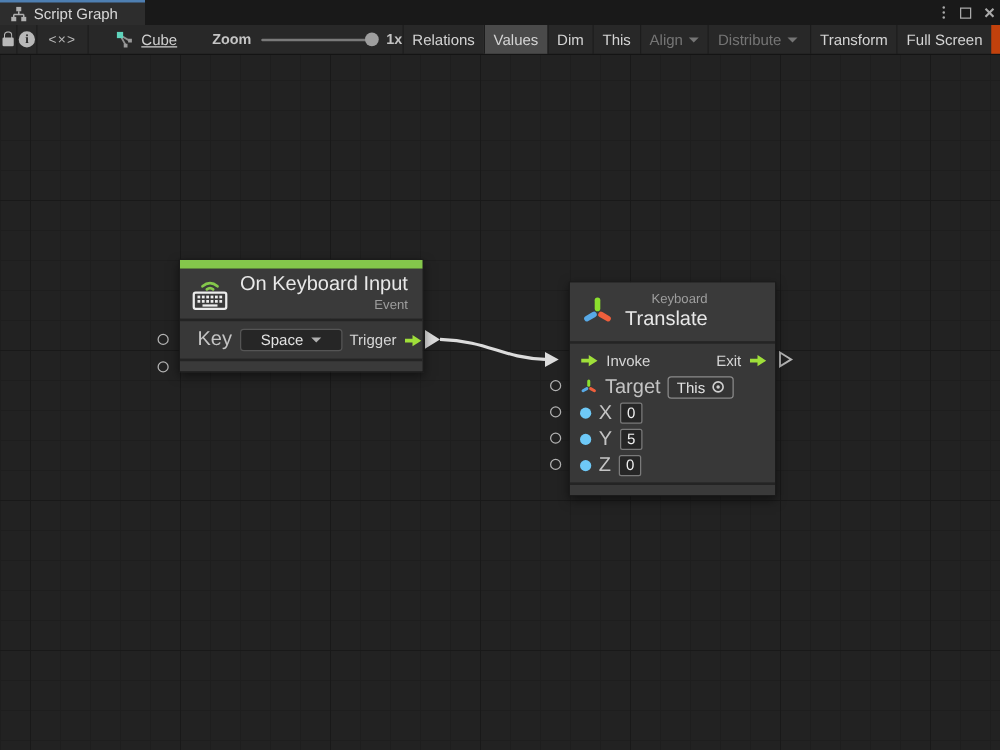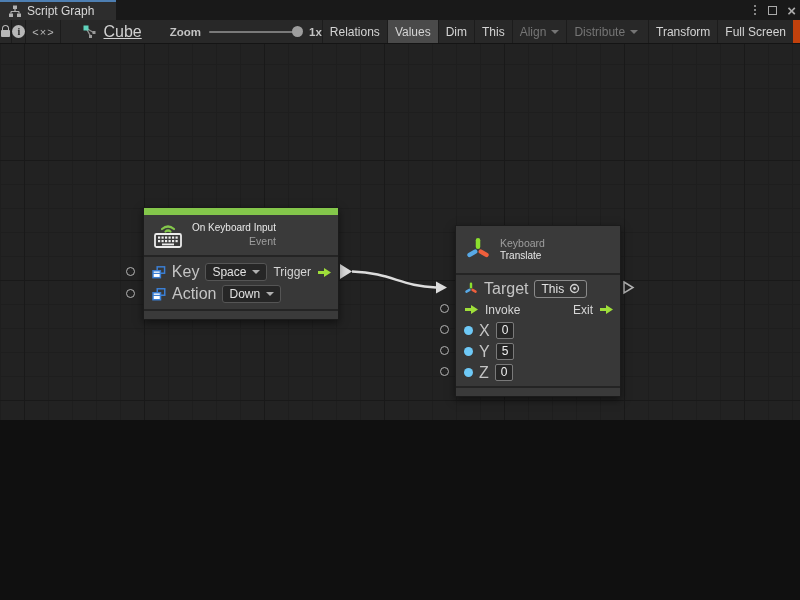--- a/index.html
+++ b/index.html
@@ -1,17 +1,17 @@
 <!DOCTYPE html>
 <html><head>
 <meta charset="utf-8">
 <style>
   * { margin:0; padding:0; box-sizing:border-box; }
   body { font-family:"Liberation Sans", sans-serif; background:#101010; }
-  #app { position:relative; width:800px; height:420px; overflow:hidden; background:#c2410c; }
+  #app { position:relative; width:800px; height:600px; overflow:hidden; background:#c2410c; }
 
   
   .tab-bar { position:absolute; top:0; left:0; width:800px; height:20px; background:#191919; }
   .tab { position:absolute; left:0; top:0; height:20px; width:116px; background:#2d2d2d;
          border-top:2px solid #4e7fb2; display:flex; align-items:center; gap:5px; padding:0 8px;
          color:#d8d8d8; font-size:12px; }
   .win-controls { position:absolute; right:4px; top:0; height:20px; display:flex; align-items:center; gap:10px; }
   .kebab { display:flex; flex-direction:column; gap:2px; padding:2px; }
   .kebab i { width:2px; height:2px; background:#aaaaaa; border-radius:50%; }
   .maxbox { width:9px; height:9px; border:1.5px solid #aaaaaa; }
@@ -22,21 +22,21 @@
              border-bottom:1px solid #141414; display:flex; align-items:stretch; color:#b8b8b8; }
   .tb-icon-btn { display:flex; align-items:center; justify-content:center; border-right:1px solid #1c1c1c; }
   .lockwrap { width:24px; } .infowrap { width:26px; } .codewrap { width:70px; }
   .lock-body { width:9px; height:7px; background:#b8b8b8; border-radius:1px; position:relative; margin-top:4px; }
   .lock-shackle { position:absolute; top:-5px; left:1px; width:7px; height:6px; border:1.5px solid #b8b8b8;
                   border-bottom:none; border-radius:4px 4px 0 0; }
   .info-circle { width:13px; height:13px; border-radius:50%; background:#b8b8b8; color:#262626;
                  font-size:10px; font-weight:bold; display:flex; align-items:center; justify-content:center;
                  font-family:"Liberation Serif", serif; }
   .code-glyph { font-size:11px; letter-spacing:1px; color:#b8b8b8; }
-  .crumb { display:flex; align-items:center; gap:6px; margin-left:22px; font-size:16px; color:#d0d0d0;text-decoration:underline; }
+  .crumb { display:flex; align-items:center; gap:6px; margin-left:22px; font-size:12px; color:#d0d0d0;text-decoration:underline; }
   .zoom-group { display:flex; align-items:center; margin-left:28px; gap:8px; font-size:11.5px; color:#c4c4c4;font-weight:bold; }
   .zoom-track { position:relative; width:92px; height:2px; background:#7a7a7a; border-radius:1px; }
   .zoom-handle { position:absolute; right:-2px; top:-5px; width:11px; height:11px; border-radius:50%; background:#9e9e9e; }
   .tb-buttons { margin-left:auto; display:flex; align-items:stretch; }
   .tb-btn { display:flex; align-items:center; gap:5px; padding:0 7px; font-size:12px; color:#d4d4d4;
             border-left:1px solid #1c1c1c; white-space:nowrap; }
   .tb-btn:last-child { border-right:7px solid #c2410c; }
   .tb-btn.active { background:#4a4a4a; }
   .tb-btn.disabled { color:#757575; }
   .tb-btn.gap-left { margin-left:3px; }
@@ -58,34 +58,34 @@
 
   
   .node { position:absolute; border:1px solid #1b1b1b; box-shadow:0 3px 8px rgba(0,0,0,.5); }
   .node-event  { left:143px; top:163px; width:196px; }
   .node-action { left:455px; top:181px; width:166px; }
   .event-strip { height:7px; background:#84c74b; }
   .node-header { background:#3a3a3a; display:flex; align-items:center; gap:9px; padding:0 9px; }
   .node-event .node-header { height:40px; }
   .node-action .node-header { height:47px; }
   .hdr-text { display:flex; flex-direction:column; justify-content:center; line-height:1.25; }
-  .node-title { color:#e8e8e8; font-size:10px; }
+  .node-title { color:#e8e8e8; font-size:16px; }
   .node-subtitle { color:#9e9e9e; font-size:10.5px;text-align:right; }
   .node-body { background:#383838; border-top:2px solid #242424; padding:4px 0; }
   .node-action .node-body { padding:3px 0; }
   .node-footer { height:10px; background:#3a3a3a; border-top:2px solid #242424; }
   .nrow { display:flex; align-items:center; gap:6px; padding:0 6px 0 8px; }
   .node-event .nrow { height:22px; }
   .node-action .nrow { height:21px; }
   .row-label { color:#c4c4c4; font-size:16px; }
   .flow-label { color:#d6d6d6; font-size:12px; }
   .right-group { margin-left:auto; display:flex; align-items:center; gap:6px; }
 
   .dd { display:inline-flex; align-items:center; gap:6px; background:#262626; border:1px solid #555555;
-        border-radius:3px; padding:1px 6px; color:#e2e2e2; font-size:12px; }
+        border-radius:3px; padding:1px 16px; color:#e2e2e2; font-size:12px; }
   .valbox { background:#262626; border:1px solid #7a7a7a; border-radius:2px; padding:0 5px;
             color:#f0f0f0; font-size:12px; line-height:15px; min-width:15px; text-align:center; }
   .this-widget { display:inline-flex; align-items:center; gap:5px; border:1px solid #8a8a8a; border-radius:3px;
                  padding:1px 6px; color:#e2e2e2; font-size:12px; background:#343434; }
   .blue-dot { width:9px; height:9px; border-radius:50%; background:#6ec9f7; flex:none; }
 
   
   .port-circle { position:absolute; width:9px; height:9px; border:1px solid #b4b4b4; border-radius:50%; }
   .pc-n1-a { left:126px; top:223px; } .pc-n1-b { left:126px; top:245px; }
   .pc-n2-a { left:440px; top:260px; } .pc-n2-b { left:440px; top:281px; }
@@ -234,77 +234,65 @@
             <span>Space</span>
             <span class="caret"></span>
           </span>
           <span class="right-group">
             <span class="flow-label">Trigger</span>
             <svg width="15" height="11" viewBox="0 0 15 11">
               <path d="M1 4 h6 V1 l7 4.5 L7 10 V7 H1 z" fill="#9fdf3a"></path>
             </svg>
           </span>
         </div>
-        <div class="nrow">
-          <svg width="14" height="13" viewBox="0 0 14 13">
-            <rect x="5.25" y="0.75" width="7.5" height="6.5" fill="#383838" stroke="#3b7fd4" stroke-width="1.5"></rect>
-            <rect x="1" y="4.75" width="7.5" height="7" fill="#ffffff" stroke="#3b7fd4" stroke-width="1.5"></rect>
-            <line x1="1" y1="7.4" x2="8.5" y2="7.4" stroke="#3b7fd4" stroke-width="1.2"></line>
-          </svg>
-          <span class="row-label">Action</span>
-          <span class="dd">
-            <span>Down</span>
-            <span class="caret"></span>
-          </span>
-        </div>
       </div>
       <div class="node-footer"></div>
     </div>
 
     <div class="node node-action">
       <div class="node-header">
         <svg width="26" height="26" viewBox="0 0 26 26">
           <rect x="10.75" y="1" width="4.5" height="11" rx="2.25" fill="#8ce02e"></rect>
           <rect x="10.75" y="1" width="4.5" height="11" rx="2.25" fill="#58a9e6" transform="rotate(-120 13 13)"></rect>
           <rect x="10.75" y="1" width="4.5" height="11" rx="2.25" fill="#ef5f3c" transform="rotate(120 13 13)"></rect>
         </svg>
         <div class="hdr-text">
           <span class="node-subtitle">Keyboard</span>
           <span class="node-title">Translate</span>
         </div>
       </div>
       <div class="node-body">
+        <div class="nrow">
+          <svg width="15" height="11" viewBox="0 0 15 11">
+            <path d="M1 4 h6 V1 l7 4.5 L7 10 V7 H1 z" fill="#9fdf3a"></path>
+          </svg>
+          <span class="flow-label">Invoke</span>
+          <span class="right-group">
+            <span class="flow-label">Exit</span>
+            <svg width="15" height="11" viewBox="0 0 15 11">
+              <path d="M1 4 h6 V1 l7 4.5 L7 10 V7 H1 z" fill="#9fdf3a"></path>
+            </svg>
+          </span>
+        </div>
         <div class="nrow">
           <svg width="14" height="14" viewBox="0 0 26 26">
             <rect x="10.75" y="1" width="4.5" height="11" rx="2.25" fill="#8ce02e"></rect>
             <rect x="10.75" y="1" width="4.5" height="11" rx="2.25" fill="#58a9e6" transform="rotate(-120 13 13)"></rect>
             <rect x="10.75" y="1" width="4.5" height="11" rx="2.25" fill="#ef5f3c" transform="rotate(120 13 13)"></rect>
           </svg>
           <span class="row-label">Target</span>
           <span class="this-widget">
             <span>This</span>
             <svg width="11" height="11" viewBox="0 0 11 11">
               <circle cx="5.5" cy="5.5" r="4" fill="none" stroke="#d0d0d0" stroke-width="1.3"></circle>
               <circle cx="5.5" cy="5.5" r="1.4" fill="#d0d0d0"></circle>
             </svg>
           </span>
         </div>
         <div class="nrow">
-          <svg width="15" height="11" viewBox="0 0 15 11">
-            <path d="M1 4 h6 V1 l7 4.5 L7 10 V7 H1 z" fill="#9fdf3a"></path>
-          </svg>
-          <span class="flow-label">Invoke</span>
-          <span class="right-group">
-            <span class="flow-label">Exit</span>
-            <svg width="15" height="11" viewBox="0 0 15 11">
-              <path d="M1 4 h6 V1 l7 4.5 L7 10 V7 H1 z" fill="#9fdf3a"></path>
-            </svg>
-          </span>
-        </div>
-        <div class="nrow">
           <span class="blue-dot"></span>
           <span class="row-label">X</span>
           <span class="valbox">0</span>
         </div>
         <div class="nrow">
           <span class="blue-dot"></span>
           <span class="row-label">Y</span>
           <span class="valbox">5</span>
         </div>
         <div class="nrow">

